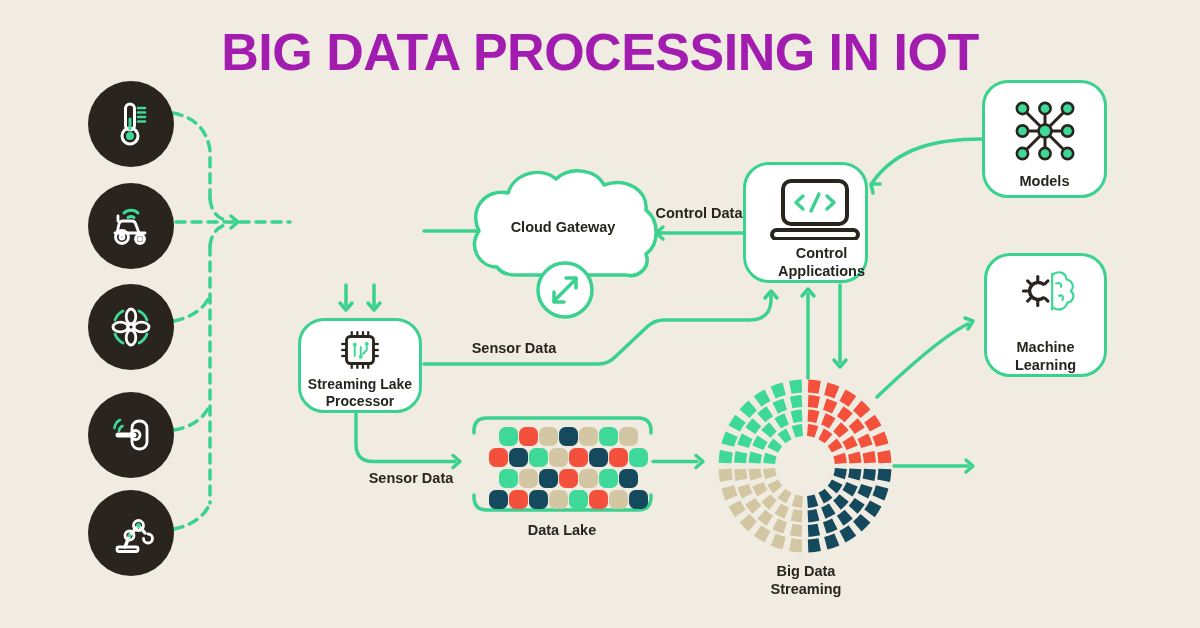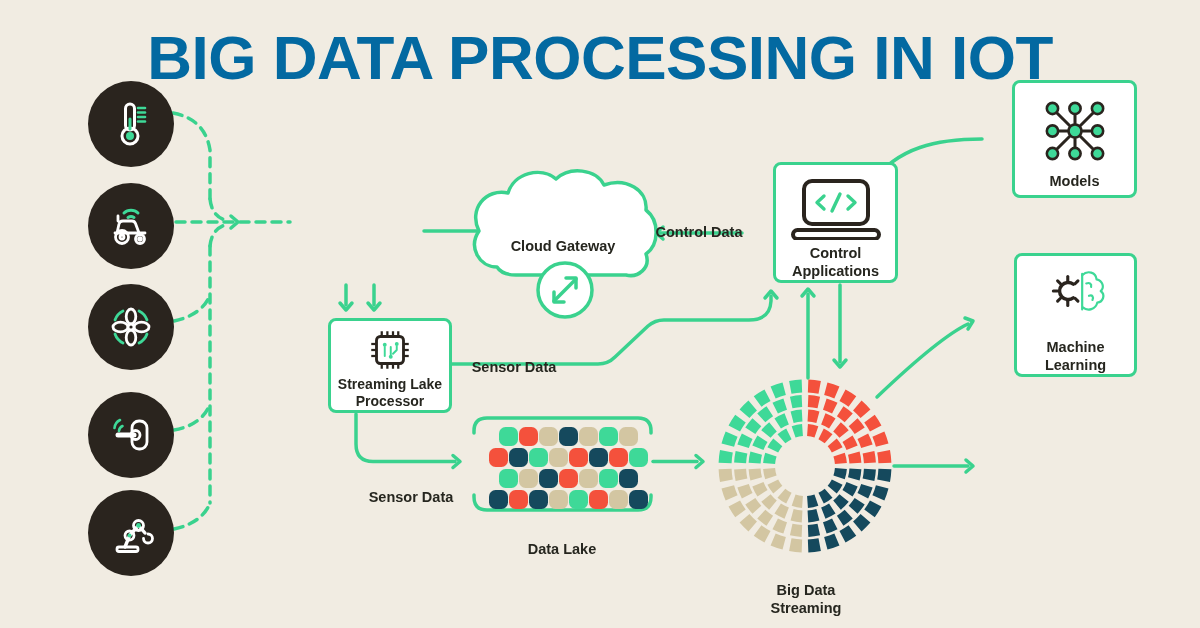--- a/index.html
+++ b/index.html
@@ -3,34 +3,34 @@
 <meta charset="utf-8">
 <style>
   :root{
     --bg:#f1ece2; --green:#3ad28e; --mint:#3ed998; --red:#f4513c;
     --navy:#15495d; --tan:#d3c6a2; --dark:#2a241e; --ink:#21211c;
   }
   *{margin:0;padding:0;box-sizing:border-box;}
   body{background:#888;font-family:"Liberation Sans",sans-serif;}
   .stage{position:relative;width:1200px;height:628px;background:var(--bg);overflow:hidden;}
   .title{position:absolute;left:0;top:22px;width:100%;text-align:center;
-         font-size:62px;font-weight:800;letter-spacing:-.5px;color:#0369a1;}
+         font-size:52px;font-weight:800;letter-spacing:-.5px;color:#a21caf;}
   #wires{position:absolute;left:0;top:0;z-index:1;}
   .ln{stroke:var(--green);stroke-width:3.5;fill:none;stroke-linecap:round;stroke-linejoin:round;}
   .dash{stroke-dasharray:9 7;}
   .cloudfill{fill:#fff;stroke:var(--green);stroke-width:3.5;stroke-linejoin:round;}
   .box{position:absolute;z-index:2;background:#fff;border:3.5px solid var(--green);
-       border-radius:8px;display:flex;flex-direction:column;align-items:center;margin-left:30px;}
+       border-radius:26px;display:flex;flex-direction:column;align-items:center;}
   .lbl{font-size:14.5px;font-weight:600;color:#26261f;text-align:center;line-height:18px;}
   .edge-label,.float-label{position:absolute;z-index:3;font-size:14.5px;font-weight:600;
-       color:#26261f;text-align:center;line-height:18px;margin-top:19px;}
+       color:#26261f;text-align:center;line-height:18px;}
   .circle{position:absolute;z-index:2;width:86px;height:86px;border-radius:50%;
        background:var(--dark);display:flex;align-items:center;justify-content:center;}
   #box-gateway{left:293px;top:162px;width:130px;height:121px;}
-  #box-ca{left:743px;top:162px;width:125px;height:121px;}
+  #box-ca{left:743px;top:162px;width:125px;height:121px;align-items:flex-end;}
   #box-models{left:982px;top:80px;width:125px;height:118px;}
   #box-ml{left:984px;top:253px;width:123px;height:124px;gap:19px;}
   #box-da{left:985px;top:432px;width:122px;height:120px;}
   #box-sdp{left:298px;top:318px;width:124px;height:95px;}
 </style>
 </head>
 <body>
 
 <div class="stage">
 

